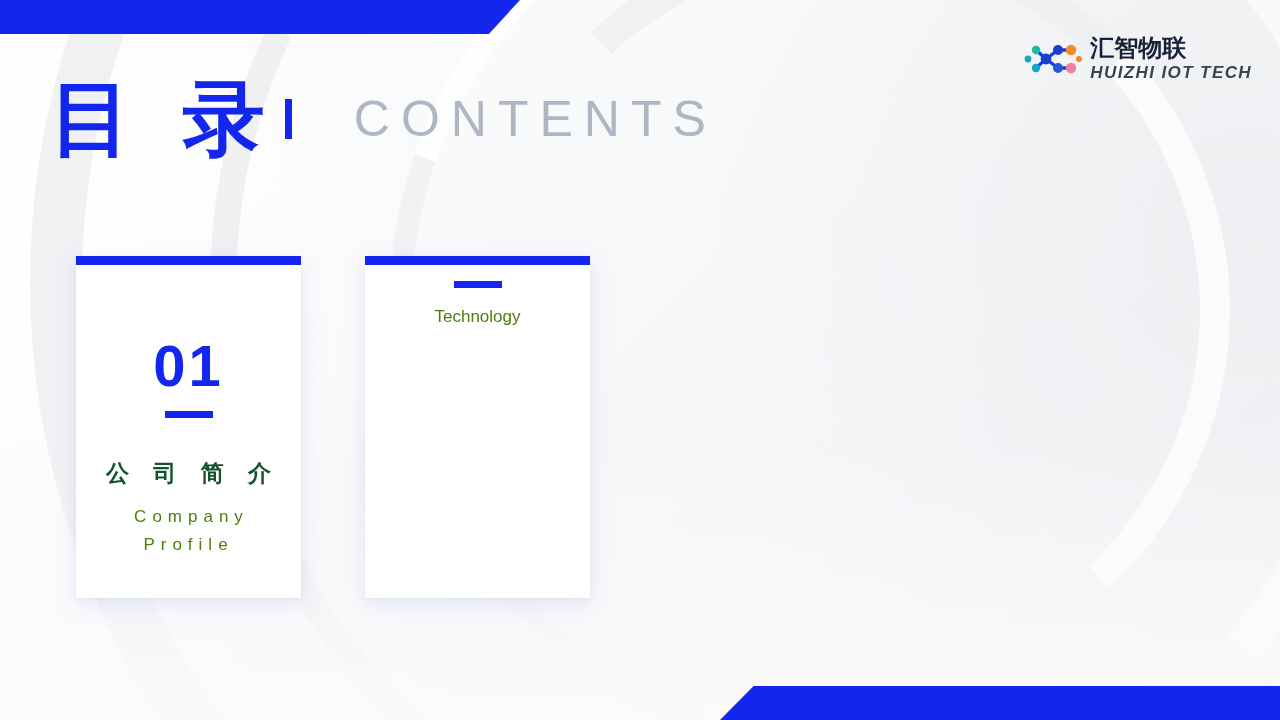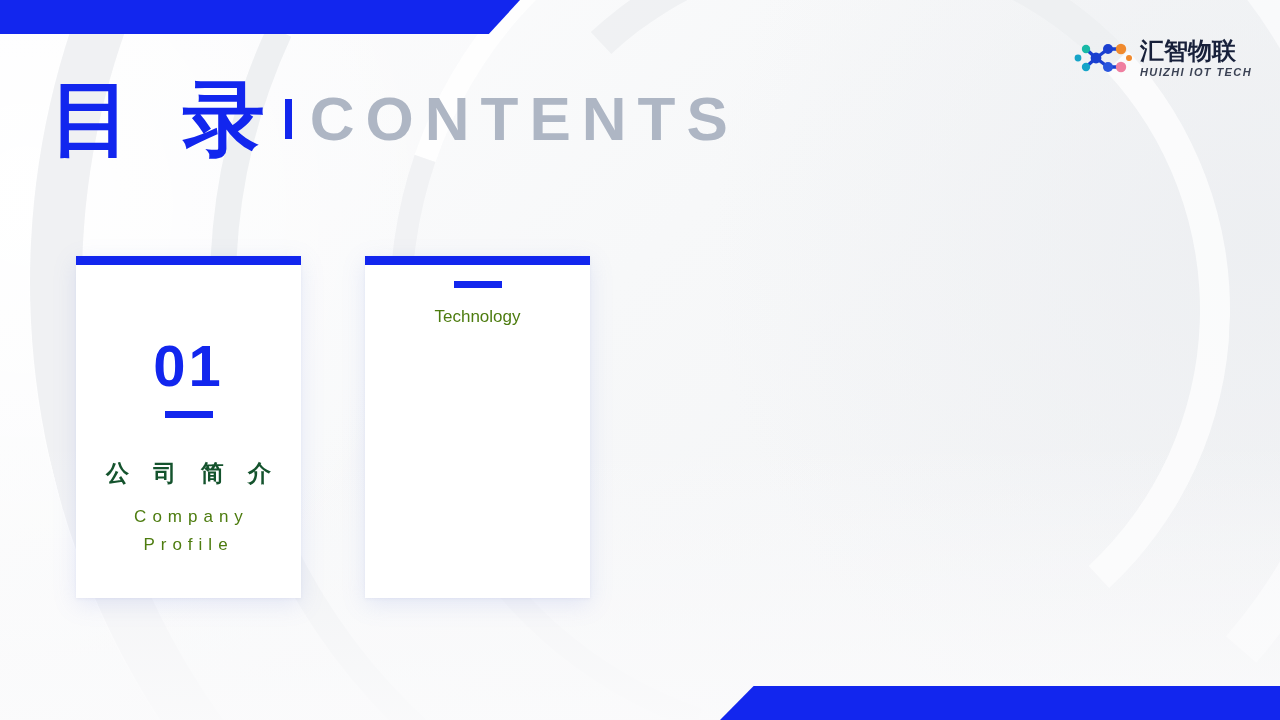--- a/index.html
+++ b/index.html
@@ -141,21 +141,21 @@
   .logo-text { display: flex; flex-direction: column; line-height: 1; }
   .logo-cn {
     font-size: 24px;
     font-weight: 700;
     color: #17203a;
     letter-spacing: 0px;
     white-space: nowrap;
   }
   .logo-en {
     margin-top: 4px;
-    font-size: 11px;
+    font-size: 17px;
     font-weight: 700;
     font-style: italic;
     color: #3b4254;
     letter-spacing: 1.4px;
     white-space: nowrap;
   }
 
   
   .heading {
     position: absolute;
@@ -173,26 +173,27 @@
     white-space: nowrap;
   }
   .heading-sep {
     width: 7px;
     height: 40px;
     background: #1226ee;
     margin: 0 18px 0 6px;
     flex: none;
   }
   .heading-en {
-    font-size: 62px;
-    font-weight: 700;
+    font-size: 50px;
+    font-weight: 400;
     color: #aeb6c4;
     letter-spacing: 11px;
     line-height: 1;
     white-space: nowrap;
+    margin-left: 44px;
   }
 
   
   .cards {
     position: absolute;
     left: 76px; top: 256px;
     width: 1128px;
     display: flex;
     gap: 64px;
     z-index: 5;

